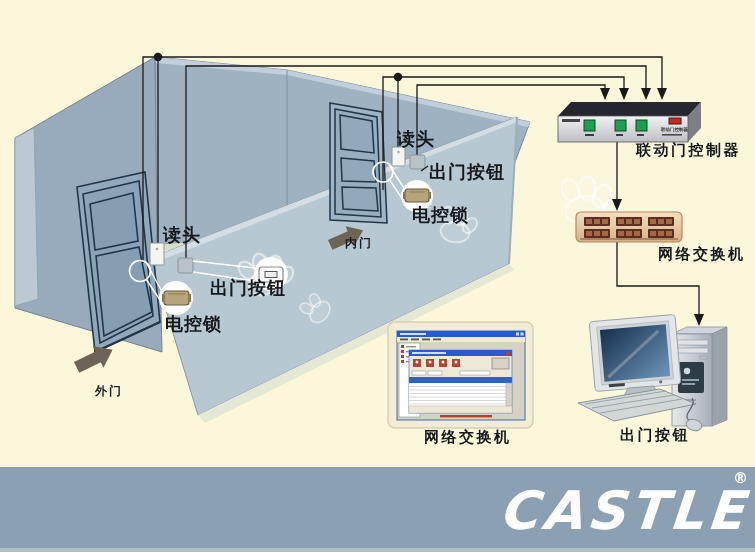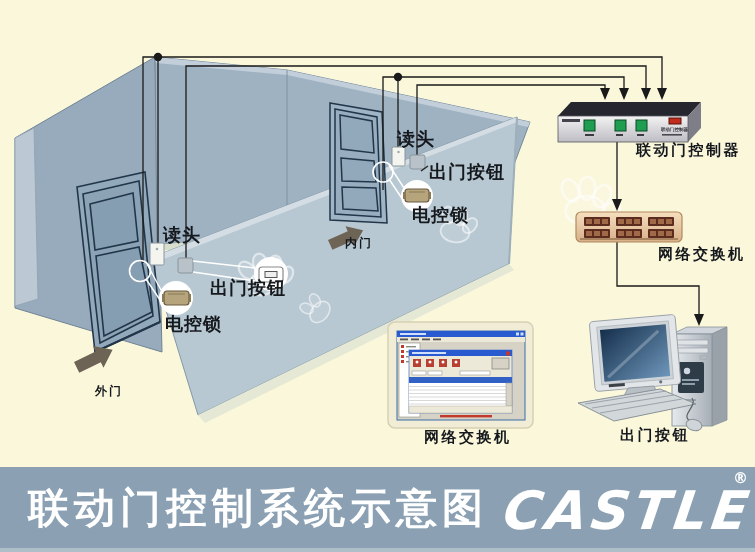--- a/index.html
+++ b/index.html
@@ -333,17 +333,16 @@
 <span class="lbl lbl-door" style="left:345px;top:237px;">内门</span>
 
 <span class="lbl lbl-dev" style="left:636px;top:143px;">联动门控制器</span>
 <span class="lbl lbl-dev" style="left:658px;top:247px;">网络交换机</span>
 <span class="lbl lbl-dev" style="left:424px;top:430px;">网络交换机</span>
 <span class="lbl lbl-dev" style="left:620px;top:428px;">出门按钮</span>
 
 <div class="footer">
   <div class="footer-strip"></div>
 </div>
-<span class="title">联动门控制系统示意图</span>
 <span class="logo">CASTLE</span>
 <span class="reg">®</span>
 
 </div>
 
 </body></html>

